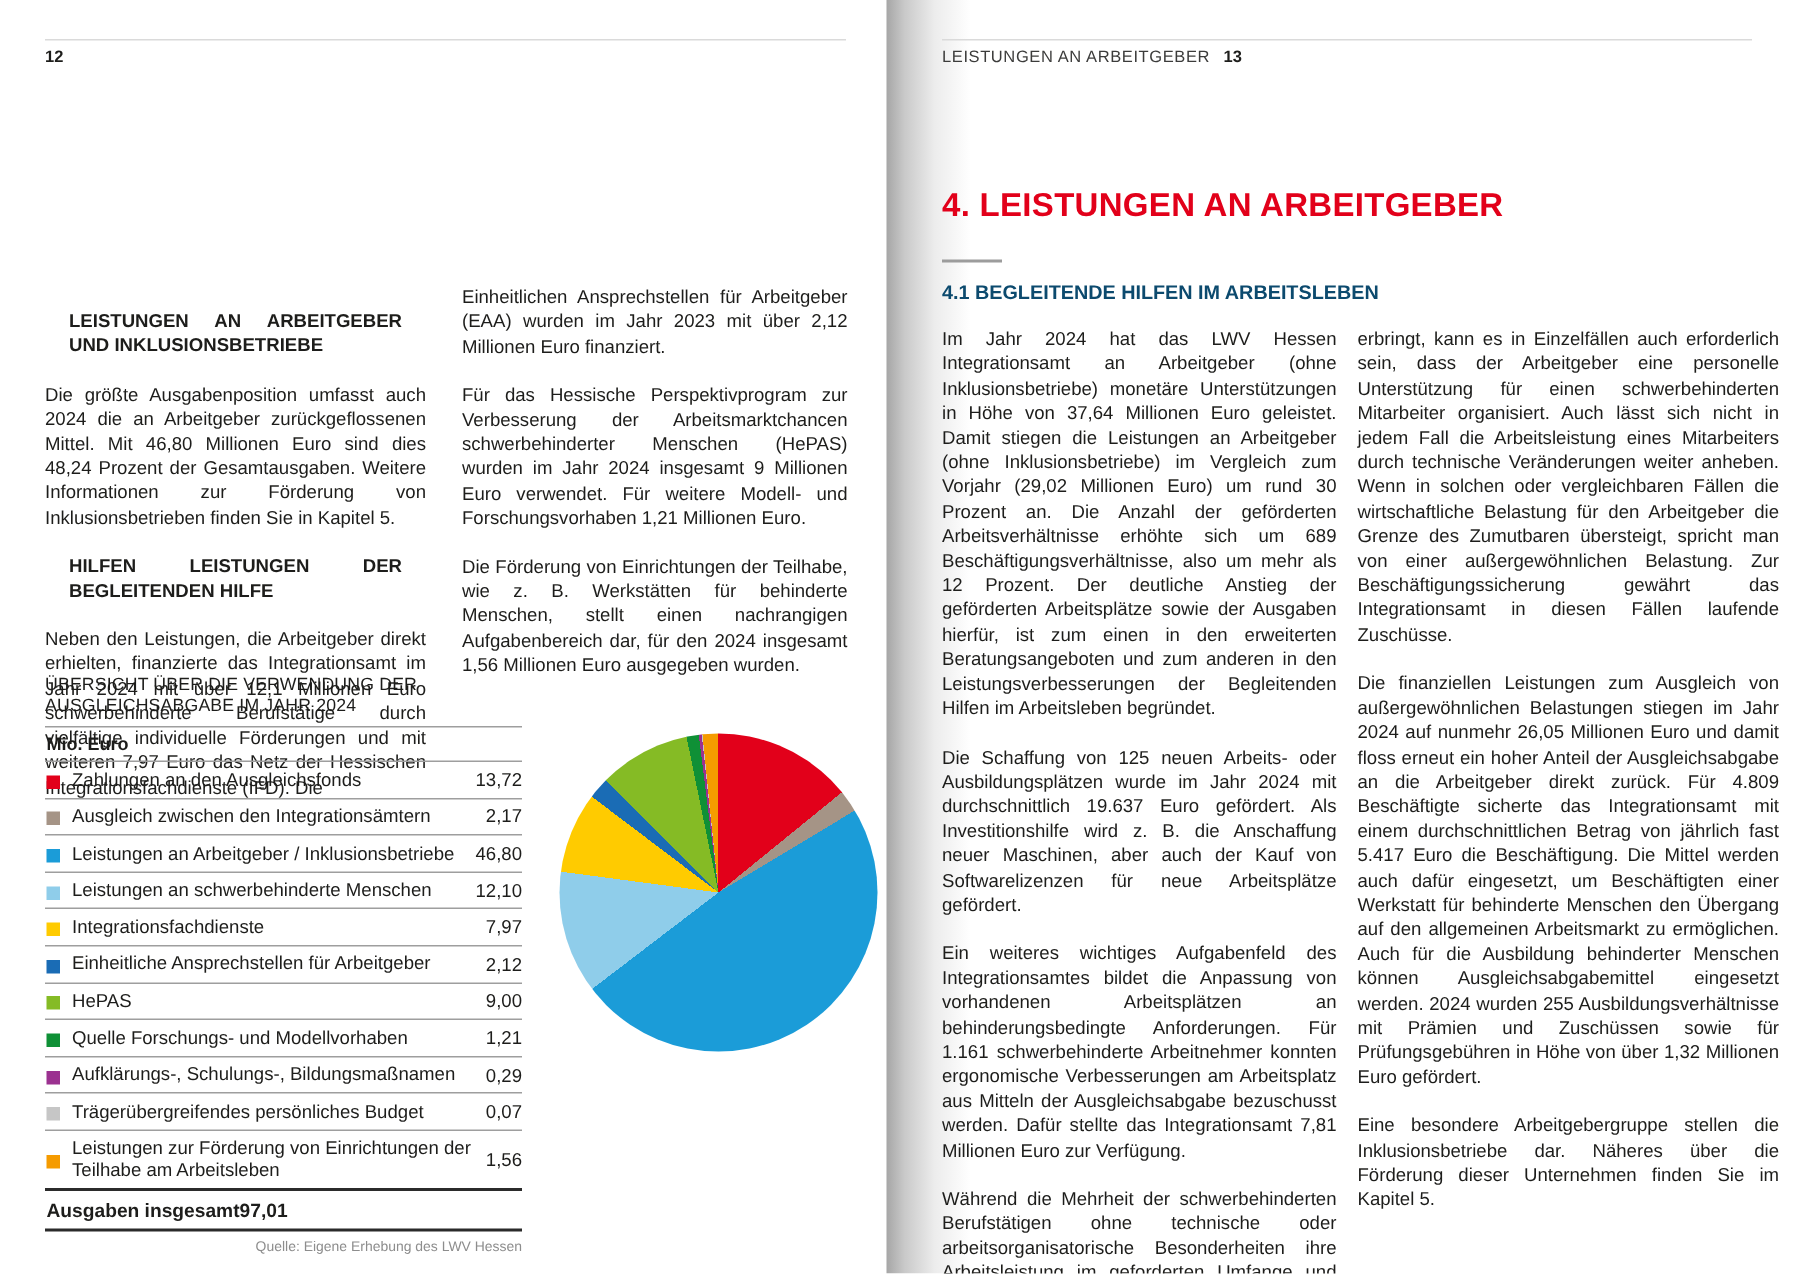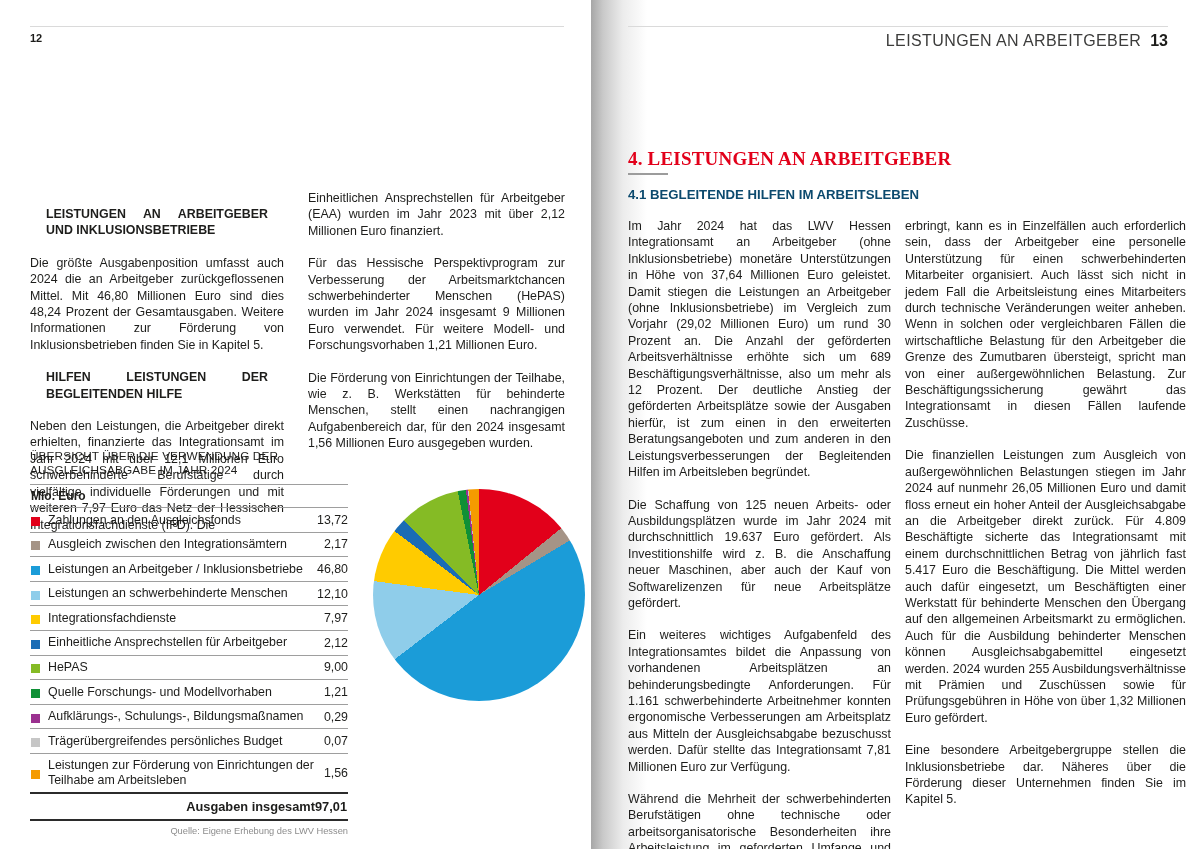--- a/index.html
+++ b/index.html
@@ -14,56 +14,56 @@
     position:absolute;left:591px;top:0;width:56px;height:849px;
     background:linear-gradient(to right,#a6a6a6 0px,#c9c9c9 12px,#ececec 32px,#ffffff 56px);
     pointer-events:none;
   }
   
   .runhead-rule{position:absolute;top:26px;height:1px;background:#dadada;}
   .rule-left{left:30px;width:534px;}
   .rule-right{left:628px;width:540px;}
   .pagenum-left{position:absolute;left:30px;top:32px;font-size:11px;font-weight:bold;}
   .runhead-right{
-    position:absolute;left:628px;top:32px;width:540px;text-align:right;
-    font-size:16px;letter-spacing:.4px;color:#3c3c3b;
+    position:absolute;left:628px;top:32px;width:540px;text-align:left;
+    font-size:11px;letter-spacing:.4px;color:#3c3c3b;
   }
   .runhead-right .pn{font-weight:bold;color:#1d1d1b;margin-left:9px;letter-spacing:0;}
   
   .col{position:absolute;font-size:12.4px;line-height:16.4px;text-align:justify;}
   .col p{margin:0 0 16px 0;}
   .col h3{font-size:12.4px;line-height:16.4px;font-weight:bold;margin:16px;}
   .lcol1{left:30px;top:190px;width:254px;}
   .lcol2{left:308px;top:190px;width:257px;}
   .rcol1{left:628px;top:218px;width:263px;}
   .rcol2{left:905px;top:218px;width:281px;}
   
   .chapter-title{
-    position:absolute;left:628px;top:148px;width:540px;
-    font-size:19px;font-weight:bold;letter-spacing:.2px;font-family:Liberation Serif, serif;
+    position:absolute;left:628px;top:124px;width:540px;
+    font-size:22px;font-weight:bold;letter-spacing:.2px;
   }
   .chapter-underline{position:absolute;left:628px;top:173px;width:40px;height:2px;background:#9c9c9c;}
   .section-title{position:absolute;left:628px;top:187px;width:540px;font-size:13.2px;font-weight:bold;}
   
   .tblwrap{position:absolute;left:30px;top:449px;width:318px;}
   .tbl-title{font-size:11.8px;font-weight:normal;letter-spacing:.1px;margin:0 0 7px 0;}
   .tbl-unitrow{
     border-top:1px solid #9e9e9e;border-bottom:1px solid #9e9e9e;
     text-align:left;font-weight:bold;font-size:12px;padding:4px 1px;
   }
   .tbl-row{
     display:flex;align-items:center;
     padding:4.5px 0;border-bottom:1px solid #9e9e9e;
   }
   .tbl-row:last-of-type{border-bottom:none;}
   .sw{width:9px;height:9px;flex:0 0 9px;margin:3px 8px 0 1px;}
   .tbl-label{flex:1;font-size:12.4px;line-height:14.6px;padding-right:8px;}
   .tbl-value{font-size:12.4px;white-space:nowrap;align-self:center;}
   .tbl-total{
-    display:flex;justify-content:flex-end;align-items:center;
+    display:flex;justify-content:flex-start;align-items:center;
     border-top:2px solid #2b2b2b;border-bottom:2px solid #2b2b2b;
     font-weight:bold;font-size:12.8px;padding:5px 1px;
   }
   .tbl-source{text-align:right;font-size:9.3px;color:#8d8d8d;margin-top:5px;}
   
   .pie{
     position:absolute;left:373px;top:489px;width:212px;height:212px;
     border-radius:50%;
   }
 </style>

